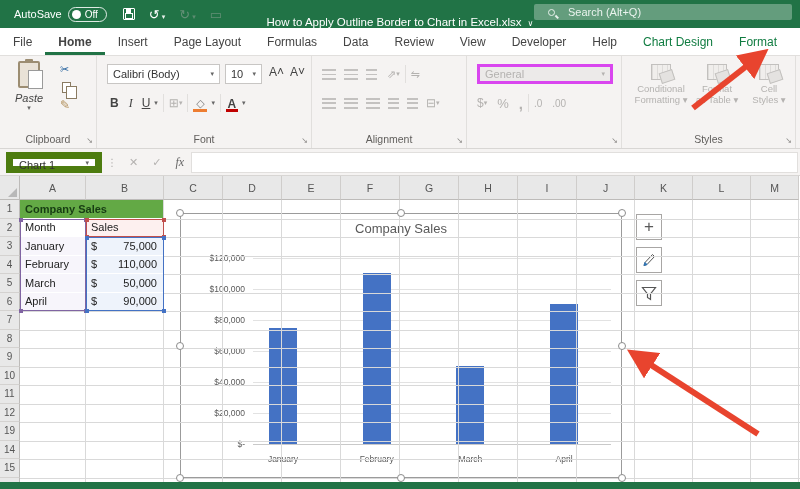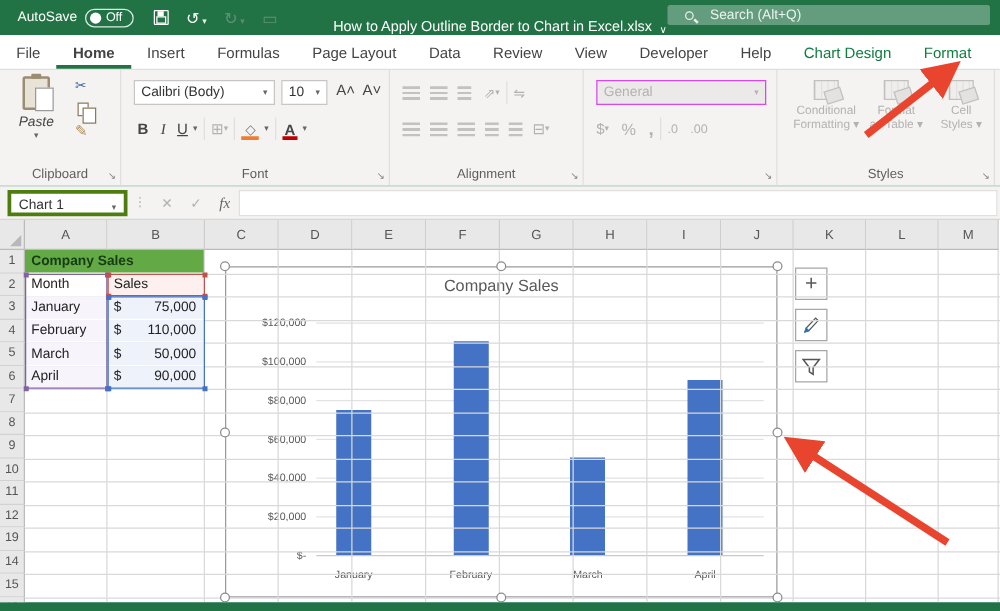--- a/index.html
+++ b/index.html
@@ -76,34 +76,34 @@
   .dim { color:#b4b2b0 !important; }
   .vline { width:1px; height:18px; background:#e1dfdd; margin:0 5px; }
   .fill-ic { position:relative; width:14px; height:13px; font-size:11px; color:#7a7a7a; text-align:center; }
   .fill-ic::after { content:""; position:absolute; left:0; bottom:-2px; width:14px; height:3px; background:#ED7D31; }
   .fcolor-ic { position:relative; width:12px; height:13px; font-size:12px; color:#444; text-align:center; font-weight:bold;}
   .fcolor-ic::after { content:""; position:absolute; left:0; bottom:-2px; width:12px; height:3px; background:#C00000; }
   .lines-ic { width:14px; height:11px; margin:0 4px;
     background:linear-gradient(#a9a7a5 0 2px, transparent 2px 4.5px, #a9a7a5 4.5px 6.5px, transparent 6.5px 9px, #a9a7a5 9px 11px); opacity:.65; }
   .lines-ic.short { width:11px; }
   .num-box { position:absolute; left:10px; top:8px; width:136px; height:20px; background:#eceae9;
-    border:1px solid #d946ef; display:flex; align-items:center; justify-content:space-between;
+    border:3px solid #d946ef; display:flex; align-items:center; justify-content:space-between;
     padding:0 5px; font-size:11px; color:#b4b2b0; }
   .style-btn { position:absolute; top:8px; width:58px; display:flex; flex-direction:column; align-items:center; gap:3px; }
   .style-ic { width:20px; height:16px; border:1px solid #c2c0be; background:
     linear-gradient(90deg, #dedcda 0 1px, transparent 1px 100%), #f0eeec;
     background-size:5px 100%; position:relative; }
   .style-ic::after { content:""; position:absolute; right:-4px; bottom:-3px; width:12px; height:9px;
     background:#e4e2e0; border:1px solid #c2c0be; transform:rotate(-18deg); }
   .style-txt { font-size:9.5px; line-height:11px; text-align:center; color:#b4b2b0; }
   
   .formulabar { position:absolute; left:0; top:149px; width:800px; height:27px; background:#f5f3f2;
     border-bottom:1px solid #d8d6d4; display:flex; align-items:center; }
-  .namebox { width:96px; height:21px; background:#fff; border:3px solid #4d7c0f; margin-left:6px;
-    display:flex; align-items:flex-end; justify-content:space-between; padding:0 6px; font-size:11px; color:#333; }
+  .namebox { width:96px; height:21px; background:#fff; border:7px solid #4d7c0f; margin-left:6px;
+    display:flex; align-items:flex-start; justify-content:space-between; padding:0 6px; font-size:11px; color:#333; }
   .fx-dots { color:#b0aeac; font-size:10px; margin:0 5px; }
   .fbtn { font-size:11px; color:#b4b2b0; padding:0 7px; }
   .fx { font-style:italic; font-family:"Liberation Serif",serif; color:#666; font-size:12px; padding:0 7px; }
   .finput { flex:1; height:21px; background:#fff; border:1px solid #e1dfdd; margin-right:2px; }
   
   .sheet { position:absolute; left:0; top:176px; width:800px; height:306px; background:#fff; overflow:hidden; }
   .colhdr { position:absolute; top:0; height:24px; background:#e8e8e8; border-bottom:1px solid #bdbbb9;
     border-right:1px solid #cfcdcb; display:flex; align-items:center; justify-content:center;
     font-size:10.5px; color:#555; }
   .rowhdr { position:absolute; left:0; width:20px; background:#e8e8e8; border-right:1px solid #bdbbb9;
@@ -164,22 +164,22 @@
     <div class="searchbox">
       <span class="mag"></span>
       <span>Search (Alt+Q)</span>
     </div>
   </div>
 
   <div class="tabrow" id="tabrow">
       <div class="rtab">File</div>
       <div class="rtab active">Home</div>
       <div class="rtab">Insert</div>
+      <div class="rtab">Page Layout</div>
       <div class="rtab">Formulas</div>
-      <div class="rtab">Page Layout</div>
       <div class="rtab">Data</div>
       <div class="rtab">Review</div>
       <div class="rtab">View</div>
       <div class="rtab">Developer</div>
       <div class="rtab">Help</div>
       <div class="rtab contextual">Chart Design</div>
       <div class="rtab contextual">Format</div>
     </div>
 
   <div class="ribbon">

